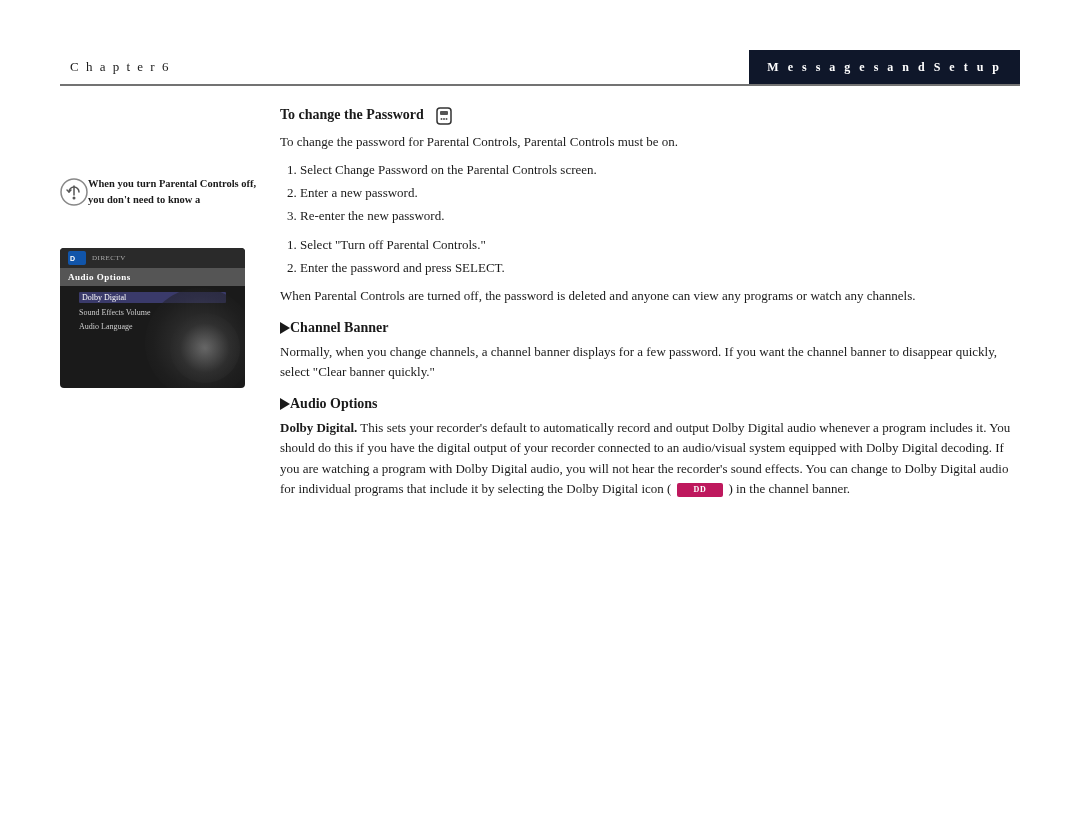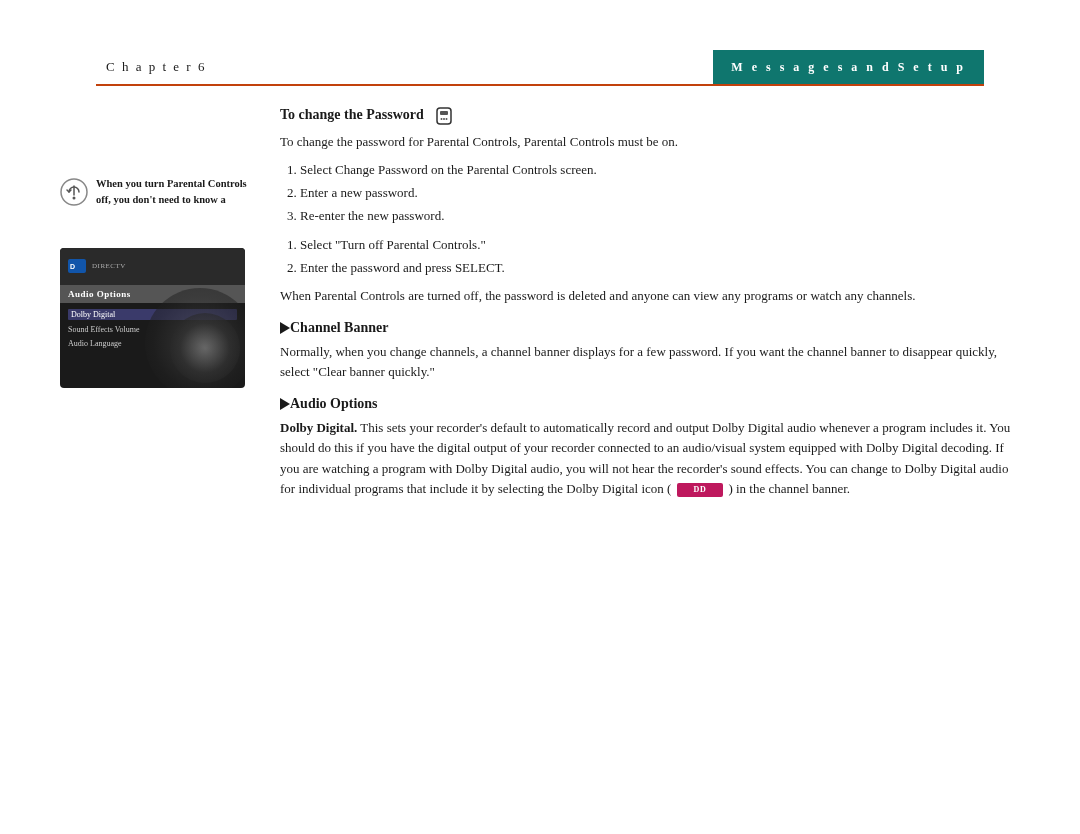--- a/index.html
+++ b/index.html
@@ -18,37 +18,37 @@
       height: 834px;
       position: relative;
       padding: 0;
     }
 
     
     .header-bar {
       display: flex;
       align-items: stretch;
       height: 36px;
-      margin: 0 96px;
+      margin: 0 60px;
       margin-top: 50px;
-      border-bottom: 2px solid #c2410c;
+      border-bottom: 2px solid #737373;
     }
 
     .header-chapter {
       flex: 1;
       display: flex;
       align-items: center;
       padding-left: 10px;
       font-size: 13px;
       letter-spacing: 2px;
       color: #1a1a1a;
     }
 
     .header-title {
-      background: #0f766e;
+      background: #0f172a;
       color: #ffffff;
       padding: 0 18px;
       display: flex;
       align-items: center;
       font-size: 12px;
       letter-spacing: 3px;
       font-weight: bold;
     }
 
     
@@ -62,21 +62,21 @@
     
     .sidebar {
       width: 200px;
       flex-shrink: 0;
       padding-top: 20px;
     }
 
     .sidebar-note {
       display: flex;
       align-items: flex-start;
-      gap: 8px;
+      gap: 0;
       margin-top: 60px;
     }
 
     .note-icon {
       width: 28px;
       height: 28px;
       flex-shrink: 0;
       margin-top: 2px;
     }
 
@@ -97,21 +97,21 @@
       background: #1a1a1a;
       border-radius: 4px;
       overflow: hidden;
       position: relative;
       display: flex;
       flex-direction: column;
     }
 
     .screen-top-bar {
       background: #2a2a2a;
-      height: 37px;
+      height: 20px;
       display: flex;
       align-items: center;
       padding: 0 8px;
       gap: 6px;
     }
 
     .screen-title-bar {
       background: #555;
       height: 18px;
       display: flex;
@@ -121,21 +121,21 @@
 
     .screen-title-text {
       font-size: 9px;
       color: #ffffff;
       font-weight: bold;
       letter-spacing: 0.5px;
     }
 
     .screen-menu-items {
       flex: 1;
-      padding: 6px 8px;
+      padding: 6px 19px;
       display: flex;
       flex-direction: column;
       gap: 5px;
     }
 
     .screen-menu-item {
       font-size: 8px;
       color: #cccccc;
     }
 

